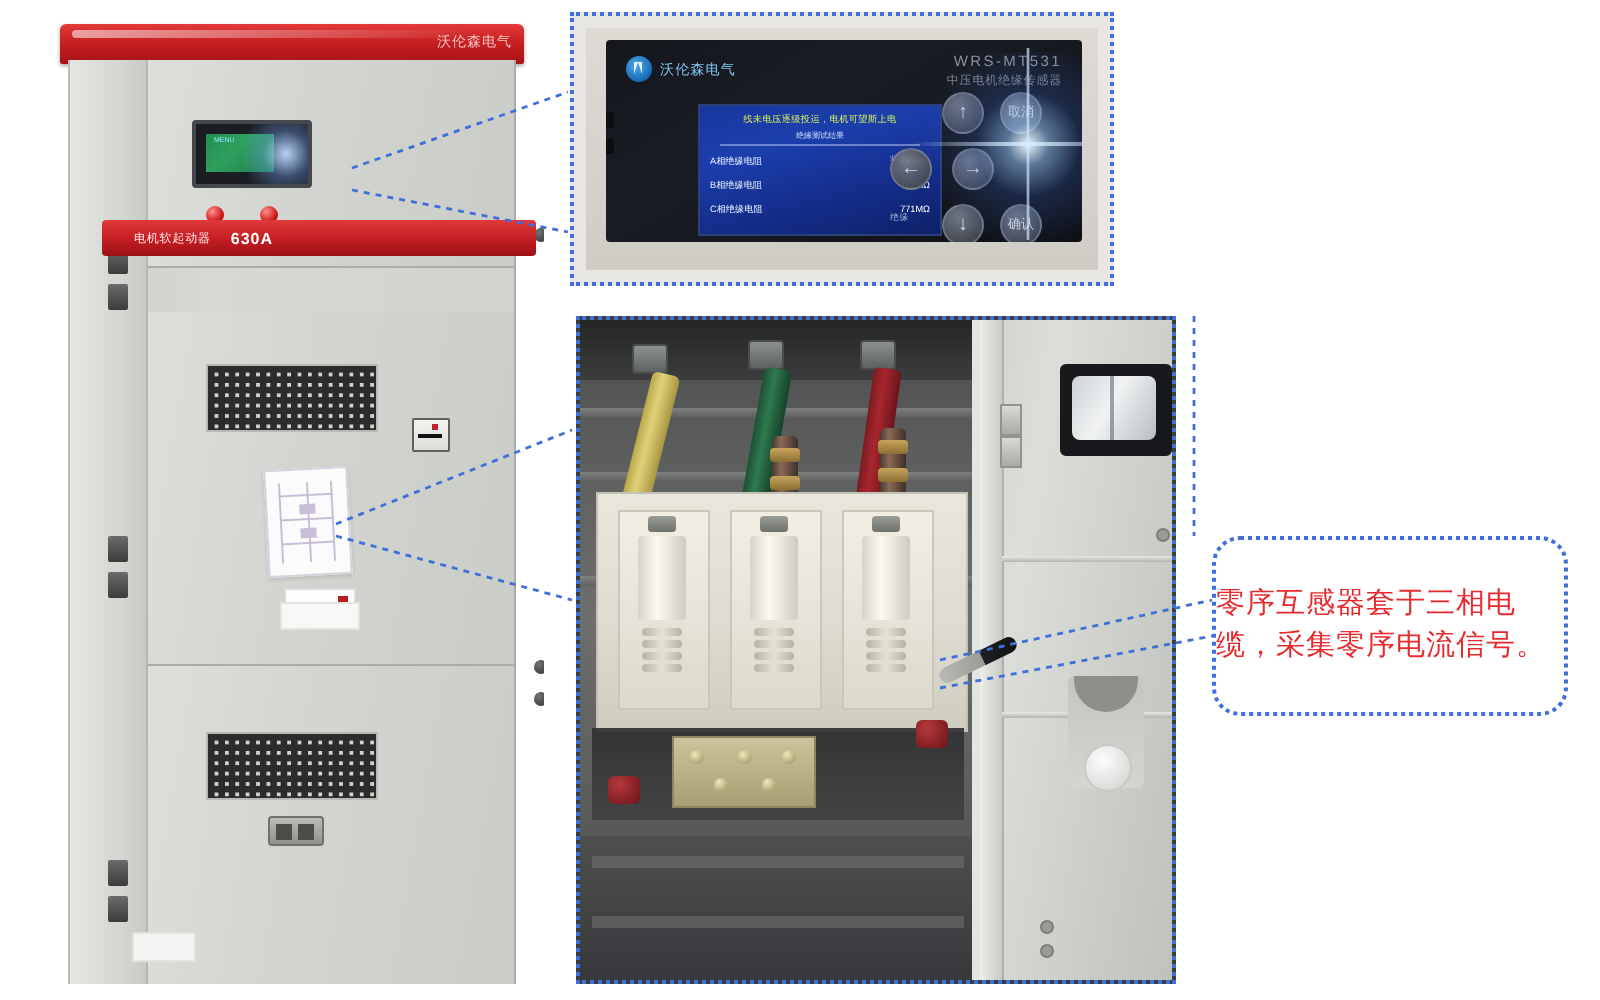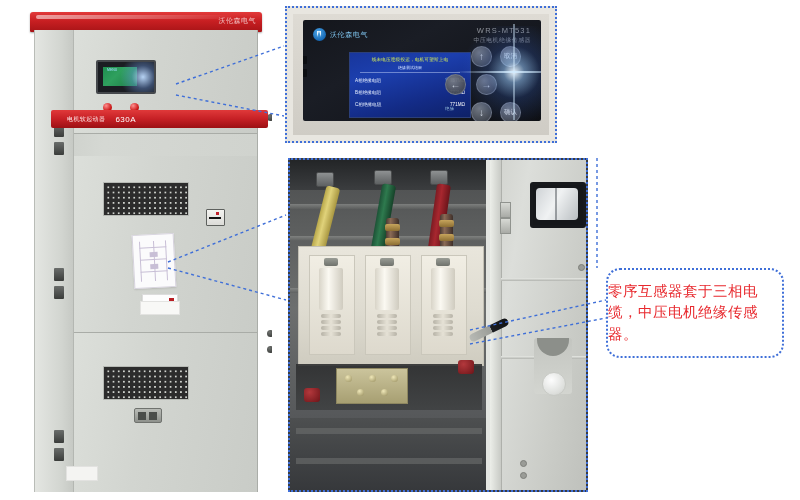--- a/index.html
+++ b/index.html
@@ -71,21 +71,21 @@
 
   .red-strip {
     position: absolute; left: 41px; right: 4px; top: 106px; height: 18px;
     background: linear-gradient(180deg,#e0393a 0%, #c62025 50%, #9c1014 100%);
     border-radius: 2px;
     display: flex; align-items: center; gap: 10px;
     padding-left: 16px;
     box-sizing: border-box;
   }
   .red-strip .rs-cn { font-size: 6px; color: #ffe9e9; letter-spacing: .4px; white-space: nowrap; }
-  .red-strip .rs-amp { font-size: 8px; color: #ffffff; font-weight: normal; letter-spacing: .5px; }
+  .red-strip .rs-amp { font-size: 8px; color: #ffffff; font-weight: bold; letter-spacing: .5px; }
 
   
   .hmi-mini {
     position: absolute; left: 86px; top: 56px; width: 56px; height: 30px;
     background: #1b1d22; border: 2px solid #45484c; border-radius: 2px;
     overflow: hidden;
   }
   .hmi-mini .scr {
     position: absolute; left: 5px; top: 5px; width: 34px; height: 19px;
     background: linear-gradient(135deg,#1f8f50 0%, #2fa05e 40%, #1d7a45 100%);
@@ -627,21 +627,21 @@
       <div class="door-hinge" style="top:58px"></div>
       <div class="door-bolt" style="left:88px; top:104px"></div>
       <div class="door-bolt" style="left:30px; top:300px"></div>
       <div class="door-bolt" style="left:30px; top:312px"></div>
     </div>
 
     <div class="crank"></div>
   </div>
 
   <div class="callout">
-    <p>零序互感器套于三相电缆，中压电机绝缘传感器。</p>
+    <p>零序互感器套于三相电缆，采集零序电流信号。</p>
   </div>
 
   <svg class="links" width="800" height="500">
     <g stroke="#3f6fd8" stroke-width="1.4" fill="none" stroke-dasharray="3,3">
       <line x1="176" y1="84" x2="284" y2="46"></line>
       <line x1="176" y1="95" x2="284" y2="116"></line>
       <line x1="168" y1="262" x2="286" y2="215"></line>
       <line x1="168" y1="268" x2="286" y2="300"></line>
       <line x1="597" y1="158" x2="597" y2="268"></line>
       <line x1="470" y1="330" x2="606" y2="300"></line>

